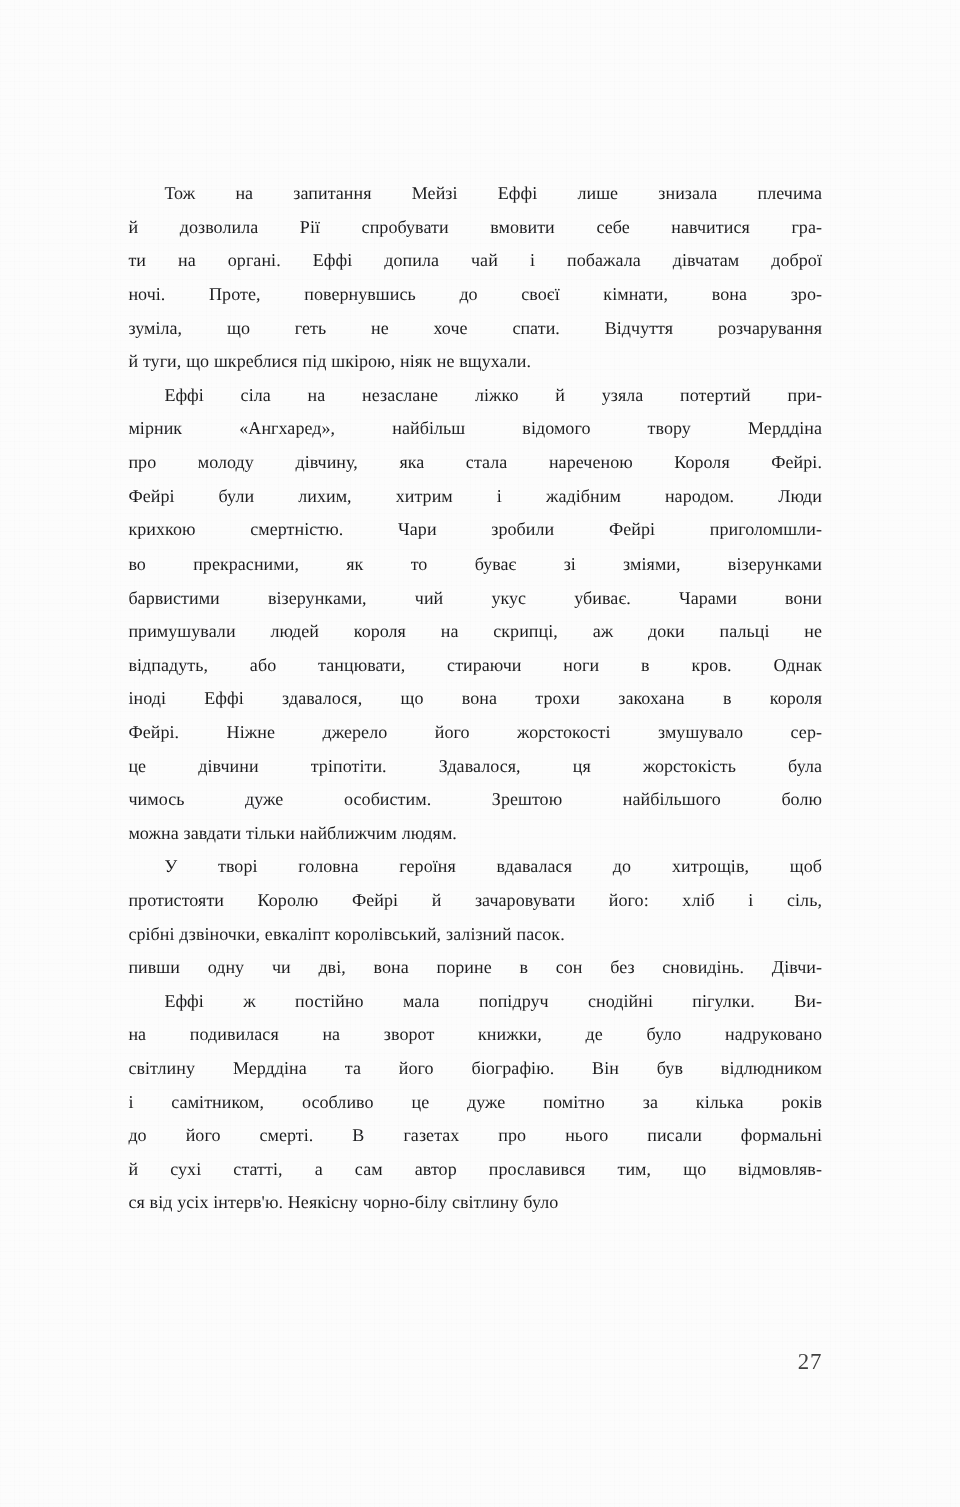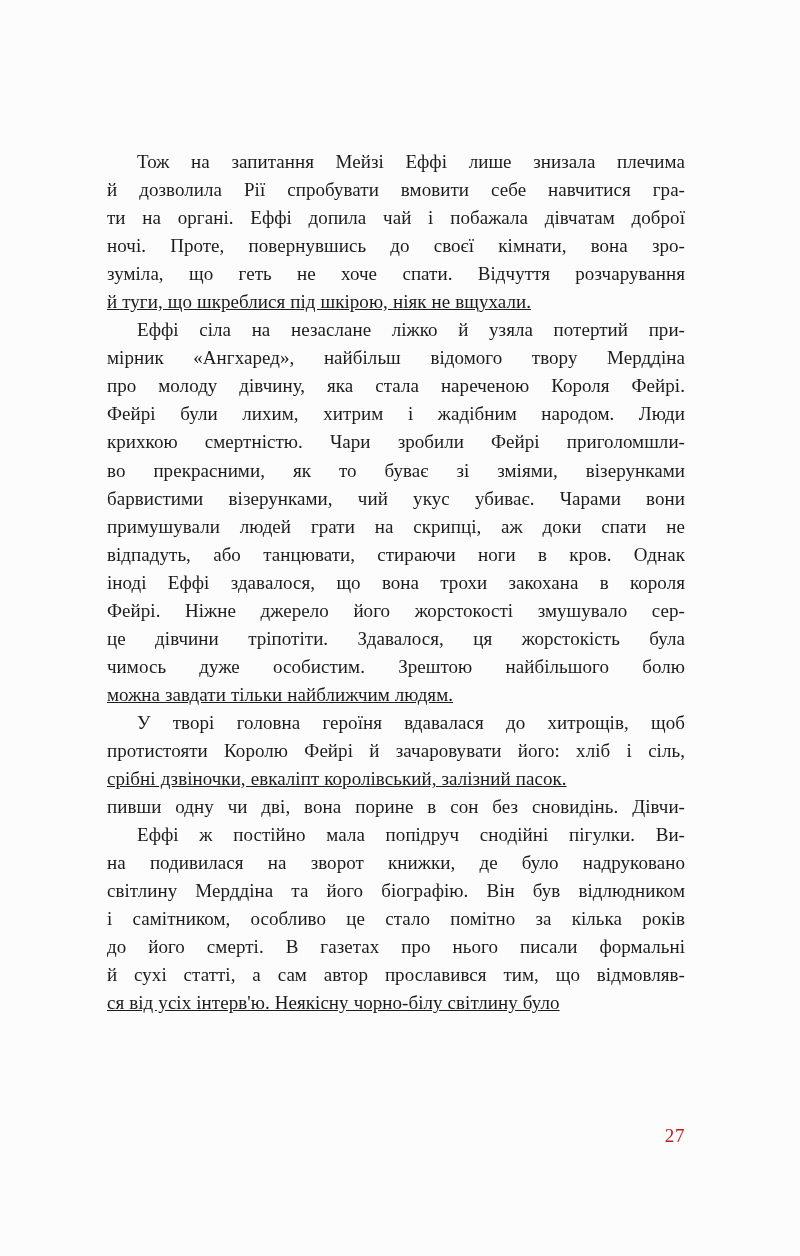--- a/index.html
+++ b/index.html
@@ -36,52 +36,51 @@
     position: absolute;
     left: 107px;
     top: 148px;
     width: 578px;
   }
   .para {
     margin: 0;
     text-align: justify;
     text-align-last: left;
     text-indent: 30px;
-    font-size: 19px;
+    font-size: 15px;
     line-height: 28.05px;
     letter-spacing: 0.05px;
     word-spacing: 0.2px;
     -webkit-font-smoothing: antialiased;
   }
   
   .para .ln {
     display: block;
     text-indent: 0;
   }
   .para .ln.first {
     text-indent: 30px;
   }
   .para .ln.just {
     text-align: justify;
     text-align-last: justify;
   }
   .para .ln.last {
     text-align: right;
     text-align-last: left;
-    text-decoration: underline;
   }
   .folio {
     position: absolute;
     left: 107px;
     top: 1124px;
     width: 578px;
     text-align: right;
     font-size: 19px;
     line-height: 24px;
-    color: #b91c1c;
+    color: #404040;
     letter-spacing: 0.6px;
   }
 </style>
 </head>
 <body>
 
 <div class="page">
   <div class="scan-noise"></div>
 
   <div class="text-block">
@@ -96,41 +95,41 @@
     </p>
 
     <p class="para">
       <span class="ln first just">Еффі сіла на незаслане ліжко й узяла потертий при-</span>
       <span class="ln just">мірник «Ангхаред», найбільш відомого твору Мерддіна</span>
       <span class="ln just">про молоду дівчину, яка стала нареченою Короля Фейрі.</span>
       <span class="ln just">Фейрі були лихим, хитрим і жадібним народом. Люди</span>
       <span class="ln just">крихкою смертністю. Чари зробили Фейрі приголомшли-</span>
       <span class="ln just">во прекрасними, як то буває зі зміями, візерунками</span>
       <span class="ln just">барвистими візерунками, чий укус убиває. Чарами вони</span>
-      <span class="ln just">примушували людей грати на скрипці, аж доки спати не</span>
+      <span class="ln just">примушували людей короля на скрипці, аж доки пальці не</span>
       <span class="ln just">відпадуть, або танцювати, стираючи ноги в кров. Однак</span>
       <span class="ln just">іноді Еффі здавалося, що вона трохи закохана в короля</span>
       <span class="ln just">Фейрі. Ніжне джерело його жорстокості змушувало сер-</span>
       <span class="ln just">це дівчини тріпотіти. Здавалося, ця жорстокість була</span>
       <span class="ln just">чимось дуже особистим. Зрештою найбільшого болю</span>
       <span class="ln last">можна завдати тільки найближчим людям.</span>
     </p>
 
     <p class="para">
       <span class="ln first just">У творі головна героїня вдавалася до хитрощів, щоб</span>
       <span class="ln just">протистояти Королю Фейрі й зачаровувати його: хліб і сіль,</span>
       <span class="ln last">срібні дзвіночки, евкаліпт королівський, залізний пасок.</span>
     </p>
 
     <p class="para">
       <span class="ln just">пивши одну чи дві, вона порине в сон без сновидінь. Дівчи-</span>
       <span class="ln first just">Еффі ж постійно мала попідруч снодійні пігулки. Ви-</span>
       <span class="ln just">на подивилася на зворот книжки, де було надруковано</span>
       <span class="ln just">світлину Мерддіна та його біографію. Він був відлюдником</span>
-      <span class="ln just">і самітником, особливо це стало помітно за кілька років</span>
+      <span class="ln just">і самітником, особливо це дуже помітно за кілька років</span>
       <span class="ln just">до його смерті. В газетах про нього писали формальні</span>
       <span class="ln just">й сухі статті, а сам автор прославився тим, що відмовляв-</span>
       <span class="ln last">ся від усіх інтерв'ю. Неякісну чорно-білу світлину було</span>
     </p>
 
   </div>
 
   <div class="folio">27</div>
 </div>
 

